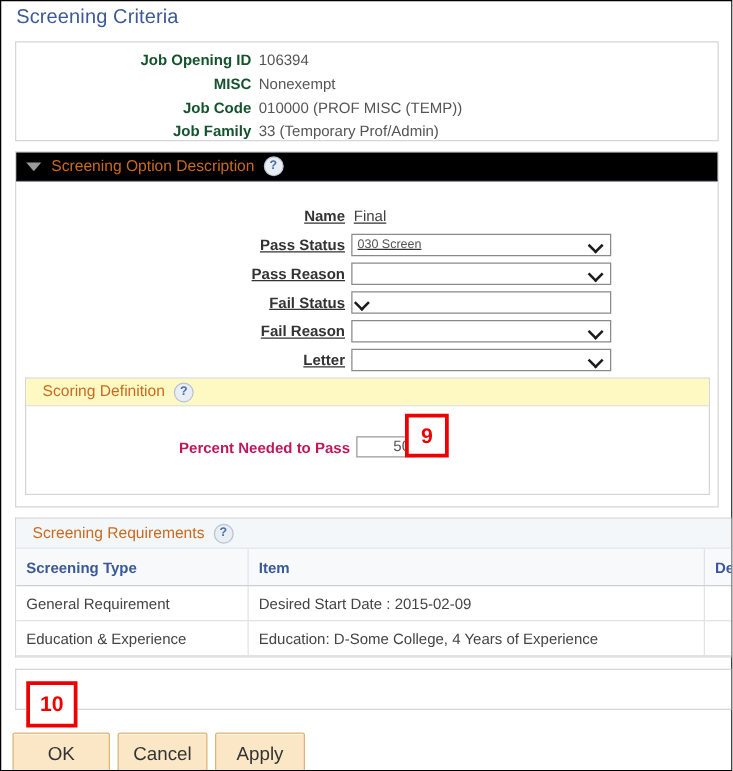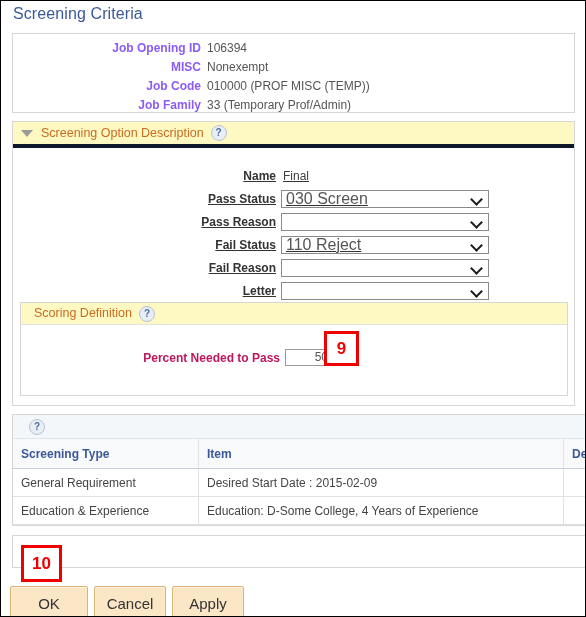--- a/index.html
+++ b/index.html
@@ -48,42 +48,42 @@
     display: flex;
     height: 18px;
     line-height: 18px;
     margin-top: 1px;
   }
   .info-row:first-child { margin-top: 5px; }
   .info-label {
     width: 188px;
     text-align: right;
     font-weight: bold;
-    color: #8b5cf6;
+    color: #14532d;
     font-size: 12px;
     padding-right: 0px;
   }
   .info-value {
     padding-left: 6px;
     color: #555555;
     font-size: 12px;
   }
 
   
   .group-box {
     position: absolute;
     box-sizing: border-box;
     border: 1px solid #d6d6d6;
     background: #ffffff;
   }
   .group-header {
     height: 22px;
     line-height: 22px;
-    background: #fef9c3;
-    border-bottom: 4px solid #0f172a;
+    background: #000000;
+    border-bottom: 1px solid #0f172a;
     display: flex;
     align-items: center;
     padding-left: 8px;
   }
   .group-title {
     color: #c86b21;
     font-size: 12.5px;
     margin-left: 4px;
   }
   .tri {
@@ -135,21 +135,21 @@
     width: 208px;
     height: 18px;
     box-sizing: border-box;
     border: 1px solid #8a8a8a;
     background: #ffffff;
     position: relative;
     display: flex;
     align-items: center;
   }
   .select-text {
-    font-size: 16px;
+    font-size: 10px;
     color: #555555;
     padding-left: 4px;
     flex: 1;
     overflow: hidden;
     white-space: nowrap;
   }
   .chev {
     width: 16px;
     height: 16px;
     position: relative;
@@ -398,21 +398,20 @@
         <div class="form-label">Pass Reason</div>
         <div class="select-box">
           <span class="select-text"></span>
           <span class="chev"></span>
         </div>
       </div>
 
       <div class="form-row">
         <div class="form-label">Fail Status</div>
         <div class="select-box">
-          <span class="select-text">110 Reject</span>
           <span class="chev"></span>
         </div>
       </div>
 
       <div class="form-row">
         <div class="form-label">Fail Reason</div>
         <div class="select-box">
           <span class="select-text"></span>
           <span class="chev"></span>
         </div>
@@ -441,20 +440,21 @@
     <div class="percent-row">
       <div class="percent-label">Percent Needed to Pass</div>
       <div class="num-input">50</div>
     </div>
   </div>
 
   <div class="callout" id="callout-9">9</div>
 
   <div class="req-box">
     <div class="req-header">
+      <span class="group-title">Screening Requirements</span>
       <span class="help-icon">?</span>
     </div>
     <table class="req-table">
       <thead>
         <tr>
           <th class="col-type">Screening Type</th>
           <th class="col-item">Item</th>
           <th class="col-desc">Descrip</th>
         </tr>
       </thead>

